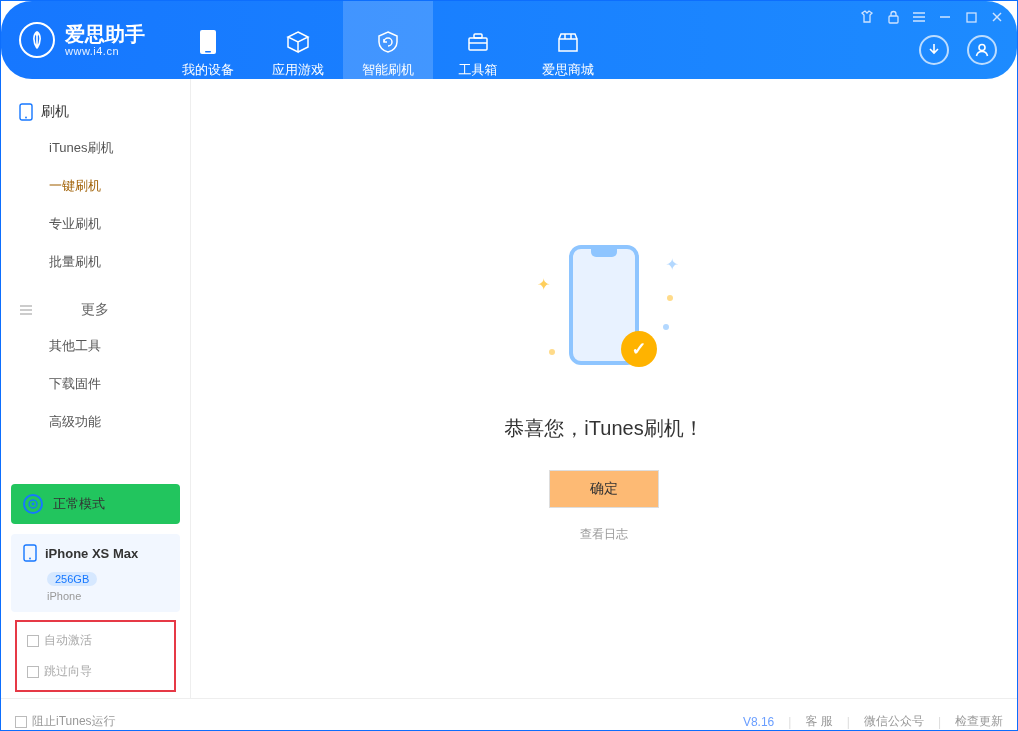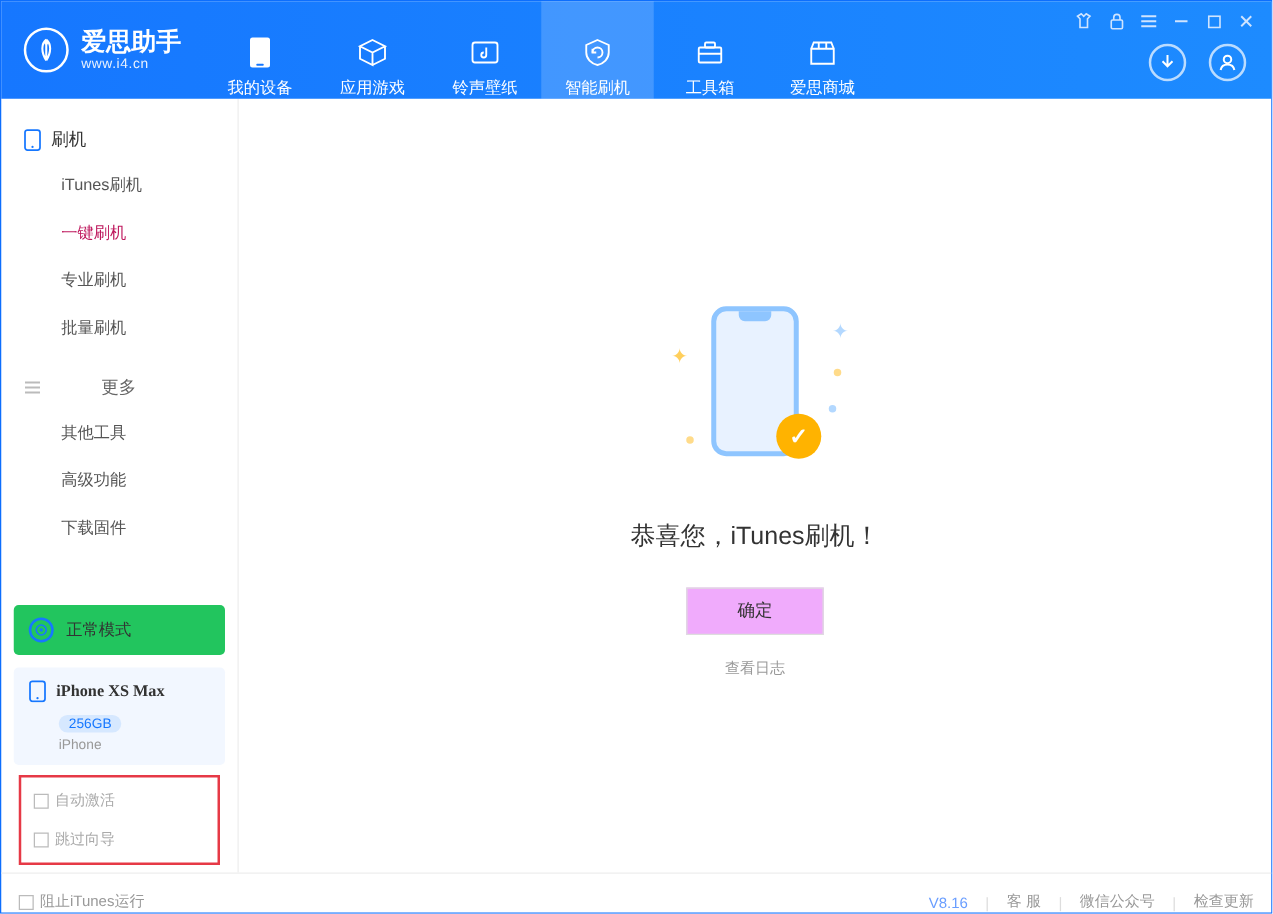--- a/index.html
+++ b/index.html
@@ -1,20 +1,20 @@
 <!DOCTYPE html>
 <html><head>
 <meta charset="utf-8">
 <style>
 * { margin: 0; padding: 0; box-sizing: border-box; }
 body { font-family: "Microsoft YaHei", Arial, sans-serif; font-size: 13px; color: #333; background: #fff; }
 .app-window { width: 1018px; height: 731px; border: 1px solid #0d6efd; position: relative; background: #fff; }
 
 
-.header { height: 78px; background: linear-gradient(to right, #1677ff, #1d8bff); display: flex; align-items: stretch; color: #fff; position: relative; }
+.header { height: 78px; background: linear-gradient(to right, #1677ff, #1d8bff); display: flex; align-items: stretch; color: #fff; position: relative; border-radius: 31px; }
 .logo-area { display: flex; align-items: center; padding: 0 18px; }
 .logo-icon { width: 36px; height: 36px; border-radius: 50%; border: 2px solid #fff; display: flex; align-items: center; justify-content: center; margin-right: 10px; }
 .logo-text { font-size: 20px; font-weight: bold; line-height: 1.1; }
 .logo-sub { font-size: 11px; opacity: 0.9; letter-spacing: 0.5px; }
 
 .nav-tabs { display: flex; align-items: stretch; }
 .nav-tab { width: 90px; display: flex; flex-direction: column; align-items: center; justify-content: flex-end; cursor: pointer; position: relative; }
 .nav-tab.active { background: rgba(255,255,255,0.18); }
 .nav-tab .tab-icon { width: 26px; height: 26px; margin-bottom: 6px; display: flex; align-items: center; justify-content: center; }
 .nav-tab-label { font-size: 13px; }
@@ -22,47 +22,47 @@
 .header-right { position: absolute; right: 12px; top: 8px; display: flex; align-items: center; gap: 10px; color: #d6e8ff; }
 .header-right .win-btn { cursor: pointer; width: 16px; height: 16px; display: flex; align-items: center; justify-content: center; }
 .header-lower-right { position: absolute; right: 20px; bottom: 14px; display: flex; gap: 18px; }
 .circ-btn { width: 30px; height: 30px; border: 2px solid rgba(255,255,255,0.7); border-radius: 50%; display: flex; align-items: center; justify-content: center; cursor: pointer; color: #fff; }
 
 
 .body-area { display: flex; height: calc(100% - 78px - 32px); }
 .sidebar { width: 190px; border-right: 1px solid #eee; padding-top: 14px; display: flex; flex-direction: column; justify-content: space-between; }
 .side-section-title { display: flex; align-items: center; gap: 8px; padding: 10px 18px 8px; font-size: 14px; color: #333; font-weight: 500; }
 .side-item { padding: 10px 18px 10px 48px; font-size: 13px; color: #555; cursor: pointer; }
-.side-item.active { color: #be185d; }
+.side-item.active { color: #a16207; }
 
 .sidebar-bottom { margin-top: auto; padding: 12px 10px 0; }
 .mode-card { background: #22c55e; border-radius: 4px; padding: 10px 12px; display: flex; align-items: center; gap: 10px; margin-bottom: 10px; }
 .mode-card .mode-icon { width: 20px; height: 20px; border-radius: 50%; border: 2px solid #1677ff; display: flex; align-items: center; justify-content: center; color: #1677ff; font-size: 11px; }
 .device-card { background: #f2f7ff; border-radius: 4px; padding: 10px 12px; }
 .device-card .device-row { display: flex; align-items: center; gap: 8px; margin-bottom: 6px; }
-.device-name { font-weight: bold; color: #333; font-family: Liberation Serif, serif; }
+.device-name { font-weight: bold; color: #333; }
 .device-storage { display: inline-block; background: #d6e8ff; color: #1677ff; font-size: 11px; border-radius: 10px; padding: 1px 8px; margin: 4px 0 4px 24px; }
 .device-type { font-size: 11px; color: #999; margin-left: 24px; }
 
 .checkbox-row { display: flex; gap: 14px; padding: 10px 10px; border: 2px solid #e63946; margin: 8px 4px 6px; flex-direction: column; }
 .cb { display: flex; align-items: center; gap: 5px; color: #aaa; font-size: 12px; cursor: pointer; }
 .cb-box { width: 12px; height: 12px; border: 1px solid #bbb; background: #fff; }
 
 
 .main { flex: 1; display: flex; flex-direction: column; align-items: center; justify-content: center; position: relative; }
 .success-illust { width: 150px; height: 150px; position: relative; margin-bottom: 30px; }
 .phone-shape { position: absolute; left: 40px; top: 10px; width: 70px; height: 120px; border: 4px solid #8ec5ff; border-radius: 12px; background: #e8f2ff; }
 .phone-notch { position: absolute; top: 0; left: 50%; transform: translateX(-50%); width: 26px; height: 8px; background: #8ec5ff; border-radius: 0 0 5px 5px; }
 .check-badge { position: absolute; right: 22px; bottom: 18px; width: 36px; height: 36px; background: #ffb300; border-radius: 50%; display: flex; align-items: center; justify-content: center; color: #fff; font-size: 18px; font-weight: bold; }
 .sparkle { position: absolute; color: #ffcf5c; font-size: 16px; }
 .dot-yellow { position:absolute; width:6px; height:6px; border-radius:50%; background:#ffdb8a; }
 .dot-blue { position:absolute; width:6px; height:6px; border-radius:50%; background:#b3d8ff; }
 
 .success-title { font-size: 20px; color: #333; margin-bottom: 28px; }
-.ok-btn { border: 1px solid #ddd; background: #f0abfc; padding: 9px 40px; font-size: 14px; color: #333; cursor: pointer; margin-bottom: 18px; }
+.ok-btn { border: 1px solid #ddd; background: #fdba74; padding: 9px 40px; font-size: 14px; color: #333; cursor: pointer; margin-bottom: 18px; }
 .view-log { color: #999; font-size: 12px; cursor: pointer; }
 
 
 .footer { height: 32px; border-top: 1px solid #eee; display: flex; align-items: flex-end; padding: 0 14px; font-size: 12px; color: #999; }
 .footer .cb { color: #999; }
 .footer-right { margin-left: auto; display: flex; align-items: center; gap: 14px; }
 .footer-right .divider { color: #ddd; }
 .footer-link { cursor: pointer; color: #999; }
 .version { color: #6a9eff; }
 
@@ -97,29 +97,20 @@
         <div class="nav-tab-label">我的设备</div>
       </div>
       <div class="nav-tab">
         <div class="tab-icon">
             <svg width="24" height="24" viewBox="0 0 24 24">
               <path d="M12 2 L22 7 L12 12 L2 7 Z M2 7 V17 L12 22 V12 M22 7 V17 L12 22" fill="none" stroke="#fff" stroke-width="1.5"></path>
             </svg>
           </div>
         <div class="nav-tab-label">应用游戏</div>
       </div>
-      <div class="nav-tab">
-        <div class="tab-icon">
-            <svg width="24" height="22" viewBox="0 0 24 22">
-              <rect x="2" y="3" width="20" height="16" rx="2" fill="none" stroke="#fff" stroke-width="1.5"></rect>
-              <path d="M13 7 V13 A2 2 0 1 1 11 11" fill="none" stroke="#fff" stroke-width="1.5"></path>
-            </svg>
-          </div>
-        <div class="nav-tab-label">铃声壁纸</div>
-      </div>
       <div class="nav-tab active">
         <div class="tab-icon">
             <svg width="24" height="24" viewBox="0 0 24 24">
               <path d="M12 2 L21 6 V12 C21 17 17 21 12 22 C7 21 3 17 3 12 V6 Z" fill="none" stroke="#fff" stroke-width="1.5"></path>
               <path d="M8 12 A4 4 0 1 1 12 16" fill="none" stroke="#fff" stroke-width="1.5"></path>
               <path d="M8 9 L8 12 L11 12" fill="none" stroke="#fff" stroke-width="1.5"></path>
             </svg>
           </div>
         <div class="nav-tab-label">智能刷机</div>
       </div>
@@ -218,22 +209,22 @@
         <span>
             <svg width="14" height="12" viewBox="0 0 14 12">
               <line x1="1" y1="2" x2="13" y2="2" stroke="#bbb" stroke-width="1.5"></line>
               <line x1="1" y1="6" x2="13" y2="6" stroke="#bbb" stroke-width="1.5"></line>
               <line x1="1" y1="10" x2="13" y2="10" stroke="#bbb" stroke-width="1.5"></line>
             </svg>
           </span>
         <span>更多</span>
       </div>
       <div class="side-item">其他工具</div>
+      <div class="side-item">下载固件</div>
       <div class="side-item">高级功能</div>
-      <div class="side-item">下载固件</div>
 
       <div class="sidebar-bottom">
         <div class="mode-card">
           <div class="mode-icon">
               <svg width="12" height="12" viewBox="0 0 12 12">
                 <circle cx="6" cy="6" r="4" fill="none" stroke="#1677ff" stroke-width="1.3"></circle>
                 <circle cx="6" cy="6" r="1.4" fill="#1677ff"></circle>
               </svg>
             </div>
           <span>正常模式</span>

